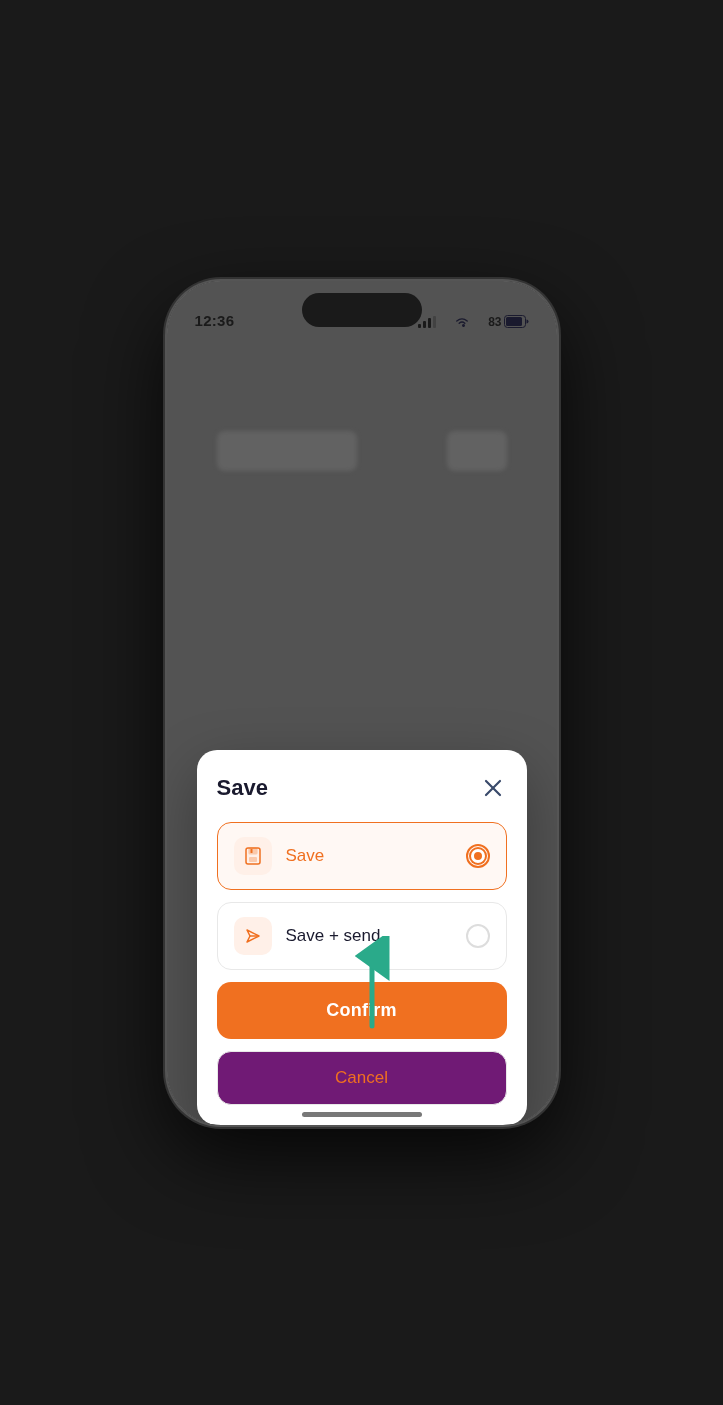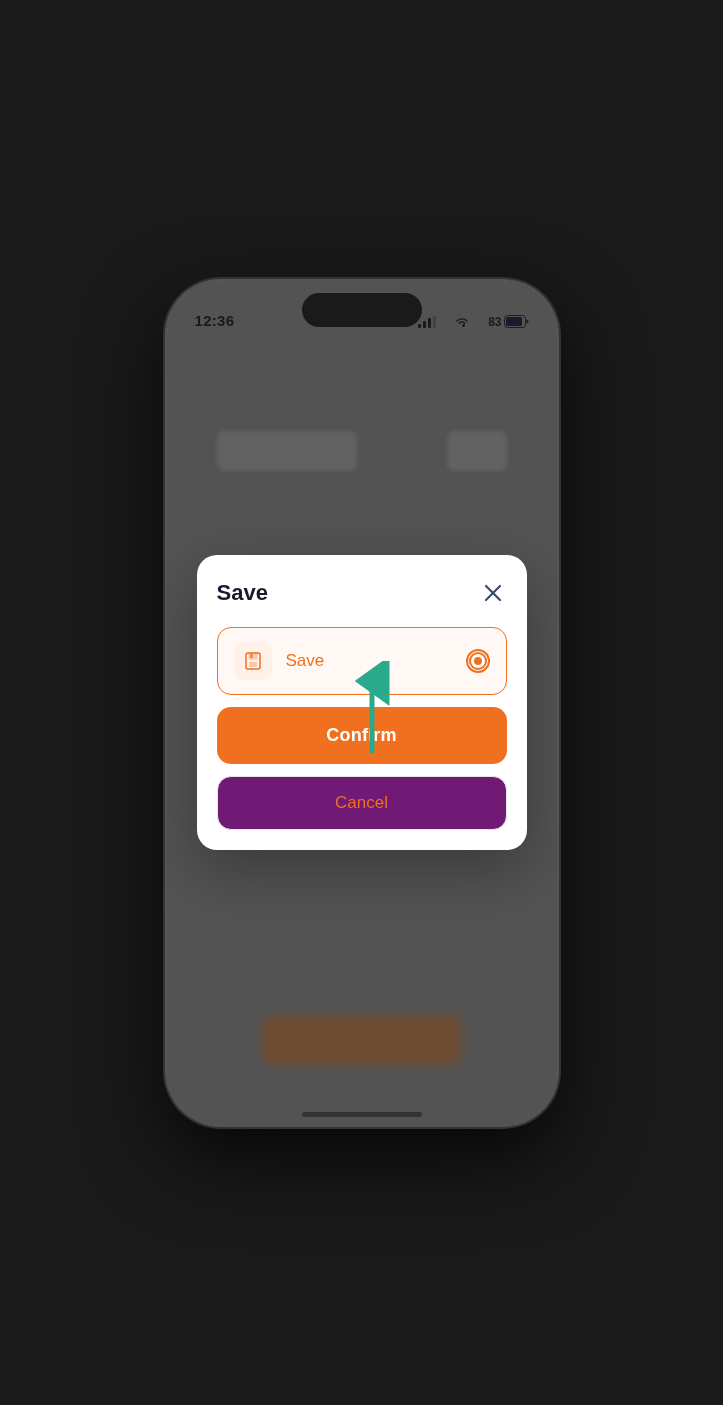--- a/index.html
+++ b/index.html
@@ -169,21 +169,21 @@
       border-radius: 3px;
       z-index: 200;
     }
 
     
     .modal-overlay {
       position: absolute;
       inset: 0;
       background: rgba(0,0,0,0.4);
       display: flex;
-      align-items: center;
+      align-items: flex-end;
       justify-content: center;
       z-index: 50;
     }
 
     
     .modal {
       width: 330px;
       background: #fff;
       border-radius: 20px;
       padding: 24px 20px 20px;
@@ -392,20 +392,30 @@
               <rect x="7.5" y="3" width="2" height="4" rx="0.5" fill="#f07020"></rect>
             </svg>
           </div>
           <span class="option-label">Save</span>
           <div class="radio-outer checked">
             <div class="radio-inner"></div>
           </div>
         </div>
 
         
+        <div class="option-row">
+          <div class="option-icon-wrap">
+            <svg width="20" height="20" viewBox="0 0 20 20" fill="none">
+              <path d="M16 10 L4 4 L7 10 L4 16 Z" stroke="#f07020" stroke-width="1.5" stroke-linejoin="round" fill="none"></path>
+              <line x1="7" y1="10" x2="14" y2="10" stroke="#f07020" stroke-width="1.5" stroke-linecap="round"></line>
+            </svg>
+          </div>
+          <span class="option-label">Save + send</span>
+          <div class="radio-outer"></div>
+        </div>
 
         
         <button class="confirm-btn">Confirm</button>
 
         
         <button class="cancel-btn">Cancel</button>
 
         
         <div class="arrow-annotation" style="position:absolute; left:50%; bottom: 85px; transform: translateX(-20px);">
           <svg width="60" height="100" viewBox="0 0 60 100">

